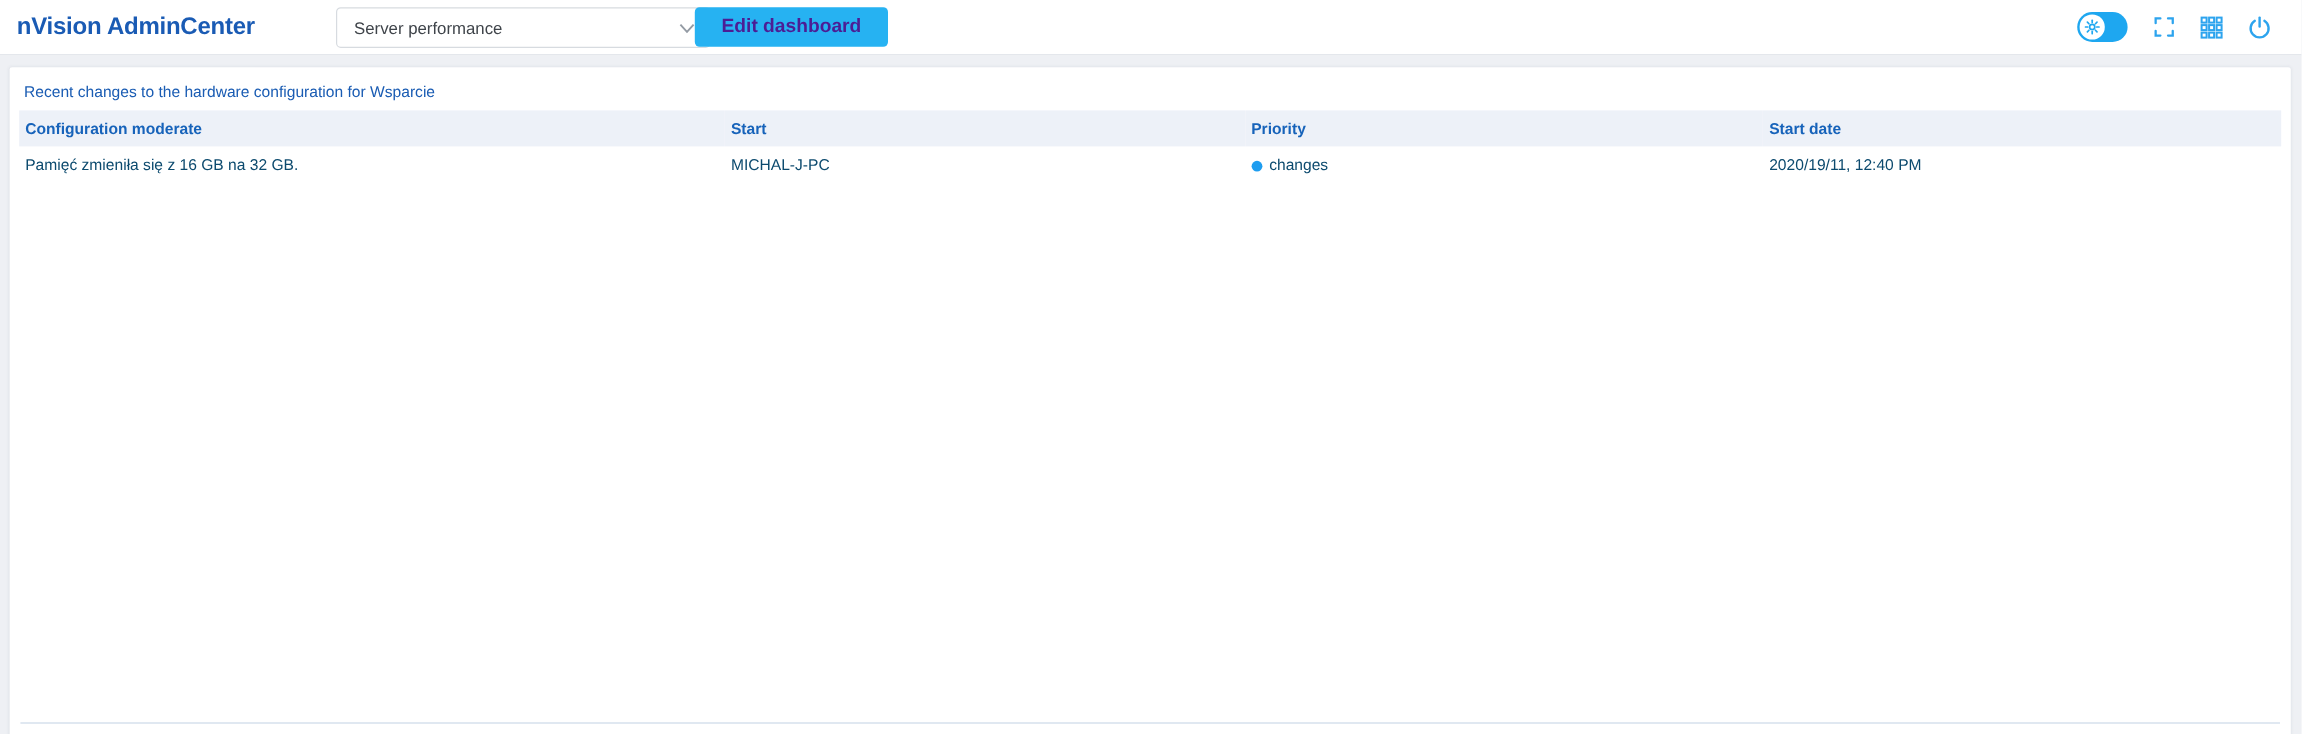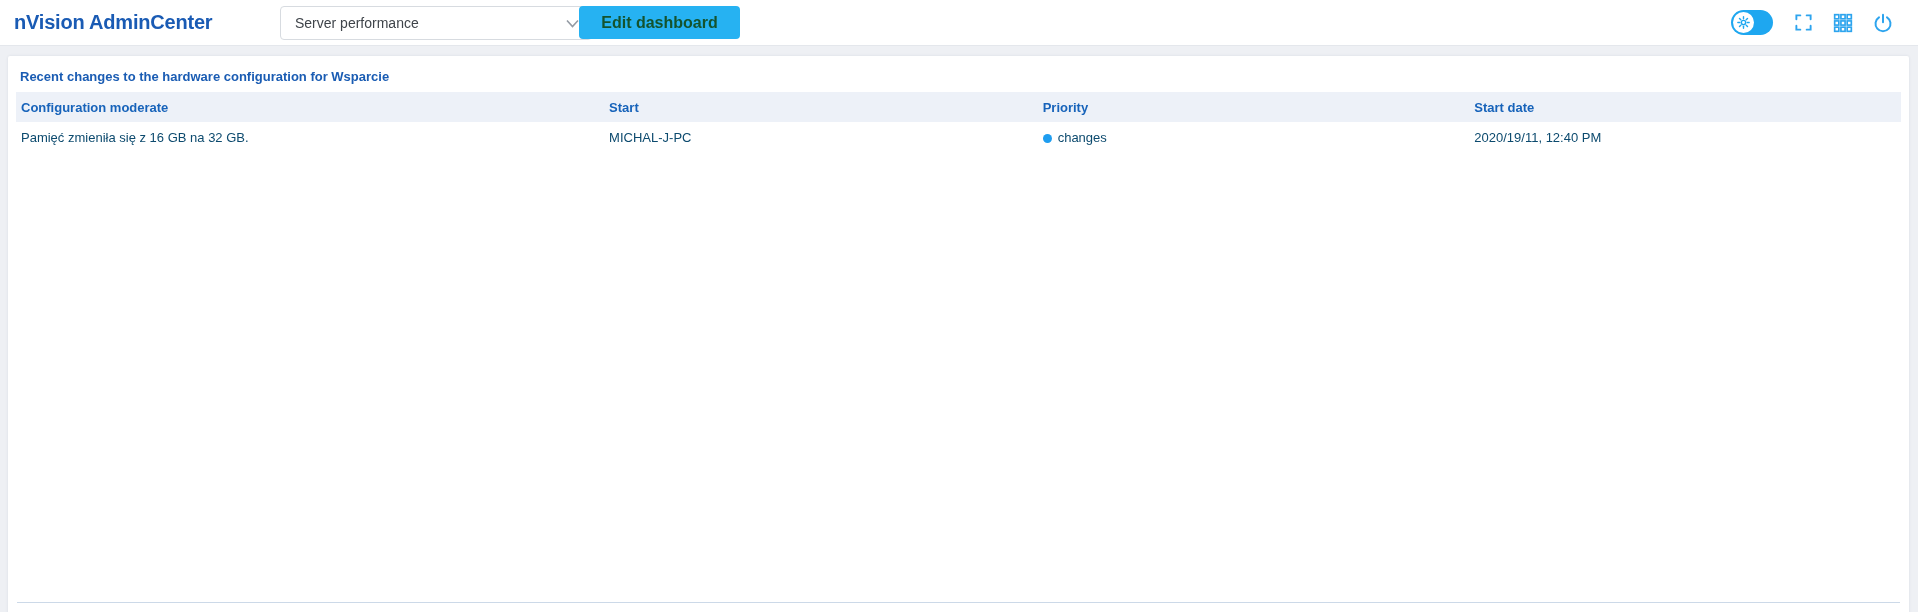--- a/index.html
+++ b/index.html
@@ -25,21 +25,21 @@
     position:absolute; left:268px; top:6px; width:312px; height:34px;
     background:#ffffff; border:1px solid #d7dbe0; border-radius:4px;
     display:flex; align-items:center; justify-content:space-between;
     padding:0 12px 0 14px; cursor:pointer;margin-left:12px;
   }
   .dash-select .value { font-size:14px; color:#3f444a; }
   .chevron { width:13px; height:9px; display:block; }
   .edit-btn {
     position:absolute; left:579px; top:6px; width:161px; height:33px;
     background:#26b2f2; border:none; border-radius:4px;
-    color:#14532d; font-size:16px; font-weight:700;
+    color:#4c1d95; font-size:16px; font-weight:700;
     font-family:"Liberation Sans", sans-serif;
     display:flex; align-items:center; justify-content:center;
     cursor:pointer;
   }
   .topbar-icons {
     position:absolute; right:25px; top:0; height:45px;
     display:flex; align-items:center; gap:20px;
   }
   .toggle {
     width:42px; height:25px; border-radius:13px; background:#1ea7f0;
@@ -56,21 +56,21 @@
   }
 
   
   .panel {
     position:absolute; left:8px; top:56px; width:1901px; height:580px;
     background:#ffffff; border-radius:2px;
     box-shadow:0 0 3px rgba(40,60,90,0.10);
   }
   .panel-title {
     padding:13px 12px 8px 12px;
-    font-size:13px; font-weight:700; color:#1a5cb3;
+    font-size:13px; font-weight:400; color:#1a5cb3;
   }
   table.changes {
     width:calc(100% - 16px);
     margin:0 8px;
     border-collapse:collapse; table-layout:fixed;
   }
   table.changes th {
     background:#edf1f8; height:30px; text-align:left;
     font-size:13px; font-weight:700; color:#1763ba;
     padding:0 4px 0 5px; cursor:pointer;

